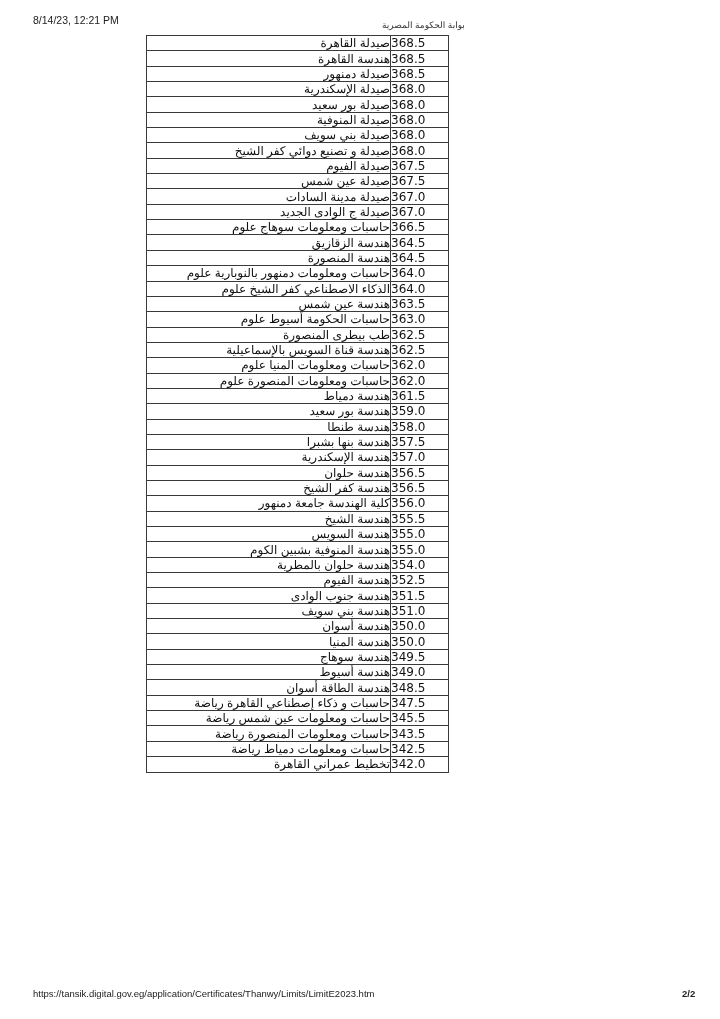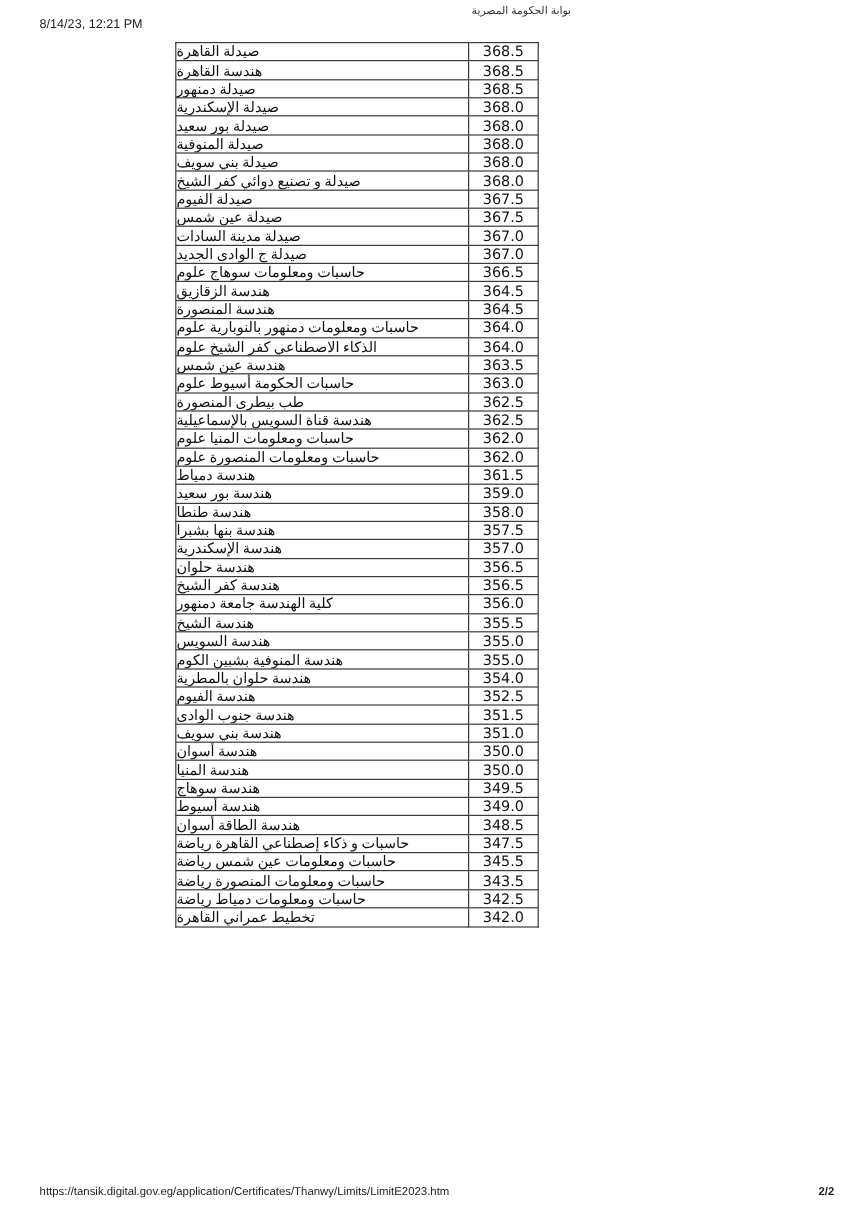--- a/index.html
+++ b/index.html
@@ -1,33 +1,33 @@
 <!DOCTYPE html>
 <html><head>
   <meta charset="utf-8">
   <style>
     html, body { margin: 0; padding: 0; }
     body {
       width: 720px; height: 1019px; background: #ffffff; position: relative;
       overflow: hidden; font-family: "Liberation Sans", sans-serif; color: #111;
     }
     .hdr-date { position: absolute; left: 33px; top: 14px; font-size: 10.5px; color: #222; }
-    .hdr-title { position: absolute; left: 382px; top: 4px; font-size: 9px; color: #333; direction: rtl; margin-left: 11px; }
+    .hdr-title { position: absolute; left: 382px; top: 20px; font-size: 9px; color: #333; direction: rtl; }
     .ftr-url { position: absolute; left: 33px; top: 988px; font-size: 9.5px; color: #222; }
     .ftr-page { position: absolute; left: 682px; top: 988px; font-size: 9.5px; color: #222; font-weight: bold; }
     table.limits {
       position: absolute; left: 146px; top: 35px; width: 302px;
       border-collapse: collapse; table-layout: fixed;
     }
     table.limits td {
       border: 1px solid #3a3a3a; height: 14.35px; padding: 0; line-height: 14px;
       font-size: 12px; white-space: nowrap; overflow: hidden;
     }
-    td.name { width: 243px; text-align: left; direction: rtl; font-family: Liberation Serif, serif; font-size: 11px; }
-    td.score { width: 57px; text-align: center; font-family: "DejaVu Sans", sans-serif; font-size: 11.5px; }
+    td.name { width: 243px; text-align: right; direction: rtl; font-family: Liberation Sans, sans-serif; font-size: 11px; }
+    td.score { width: 57px; font-family: "DejaVu Sans", sans-serif; font-size: 11.5px; }
   </style>
 </head>
 <body>
 
 <div class="hdr-date">8/14/23, 12:21 PM</div>
 <div class="hdr-title">بوابة الحكومة المصرية</div>
 
 <table class="limits">
   <tbody id="rows">
       <tr>

